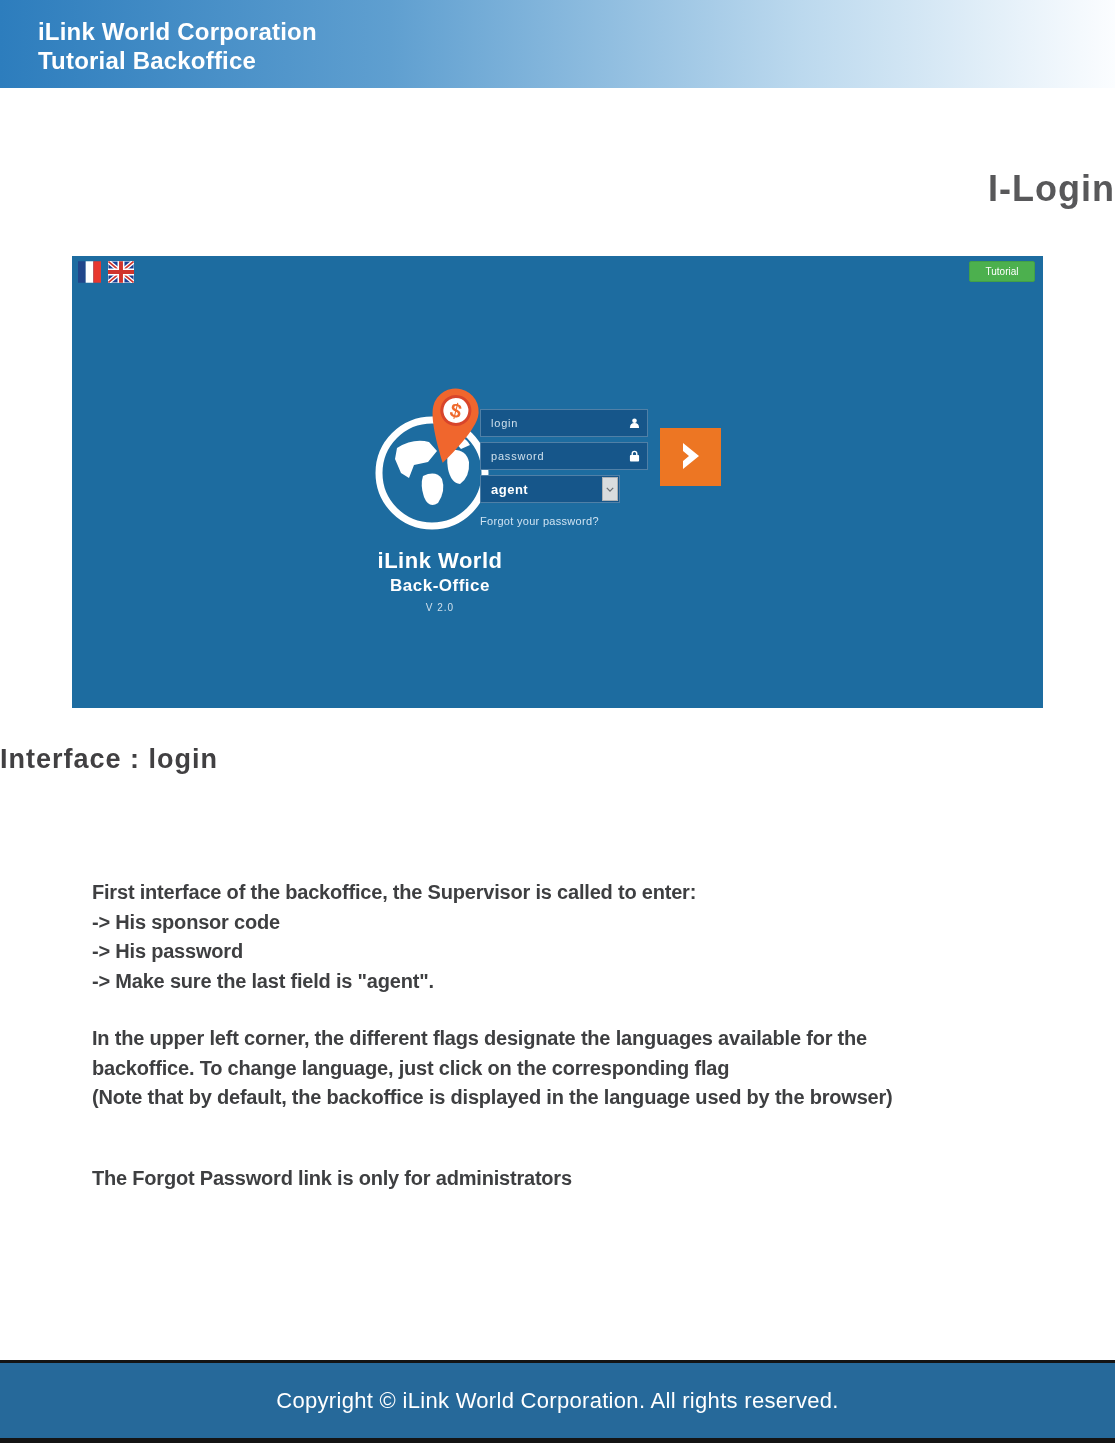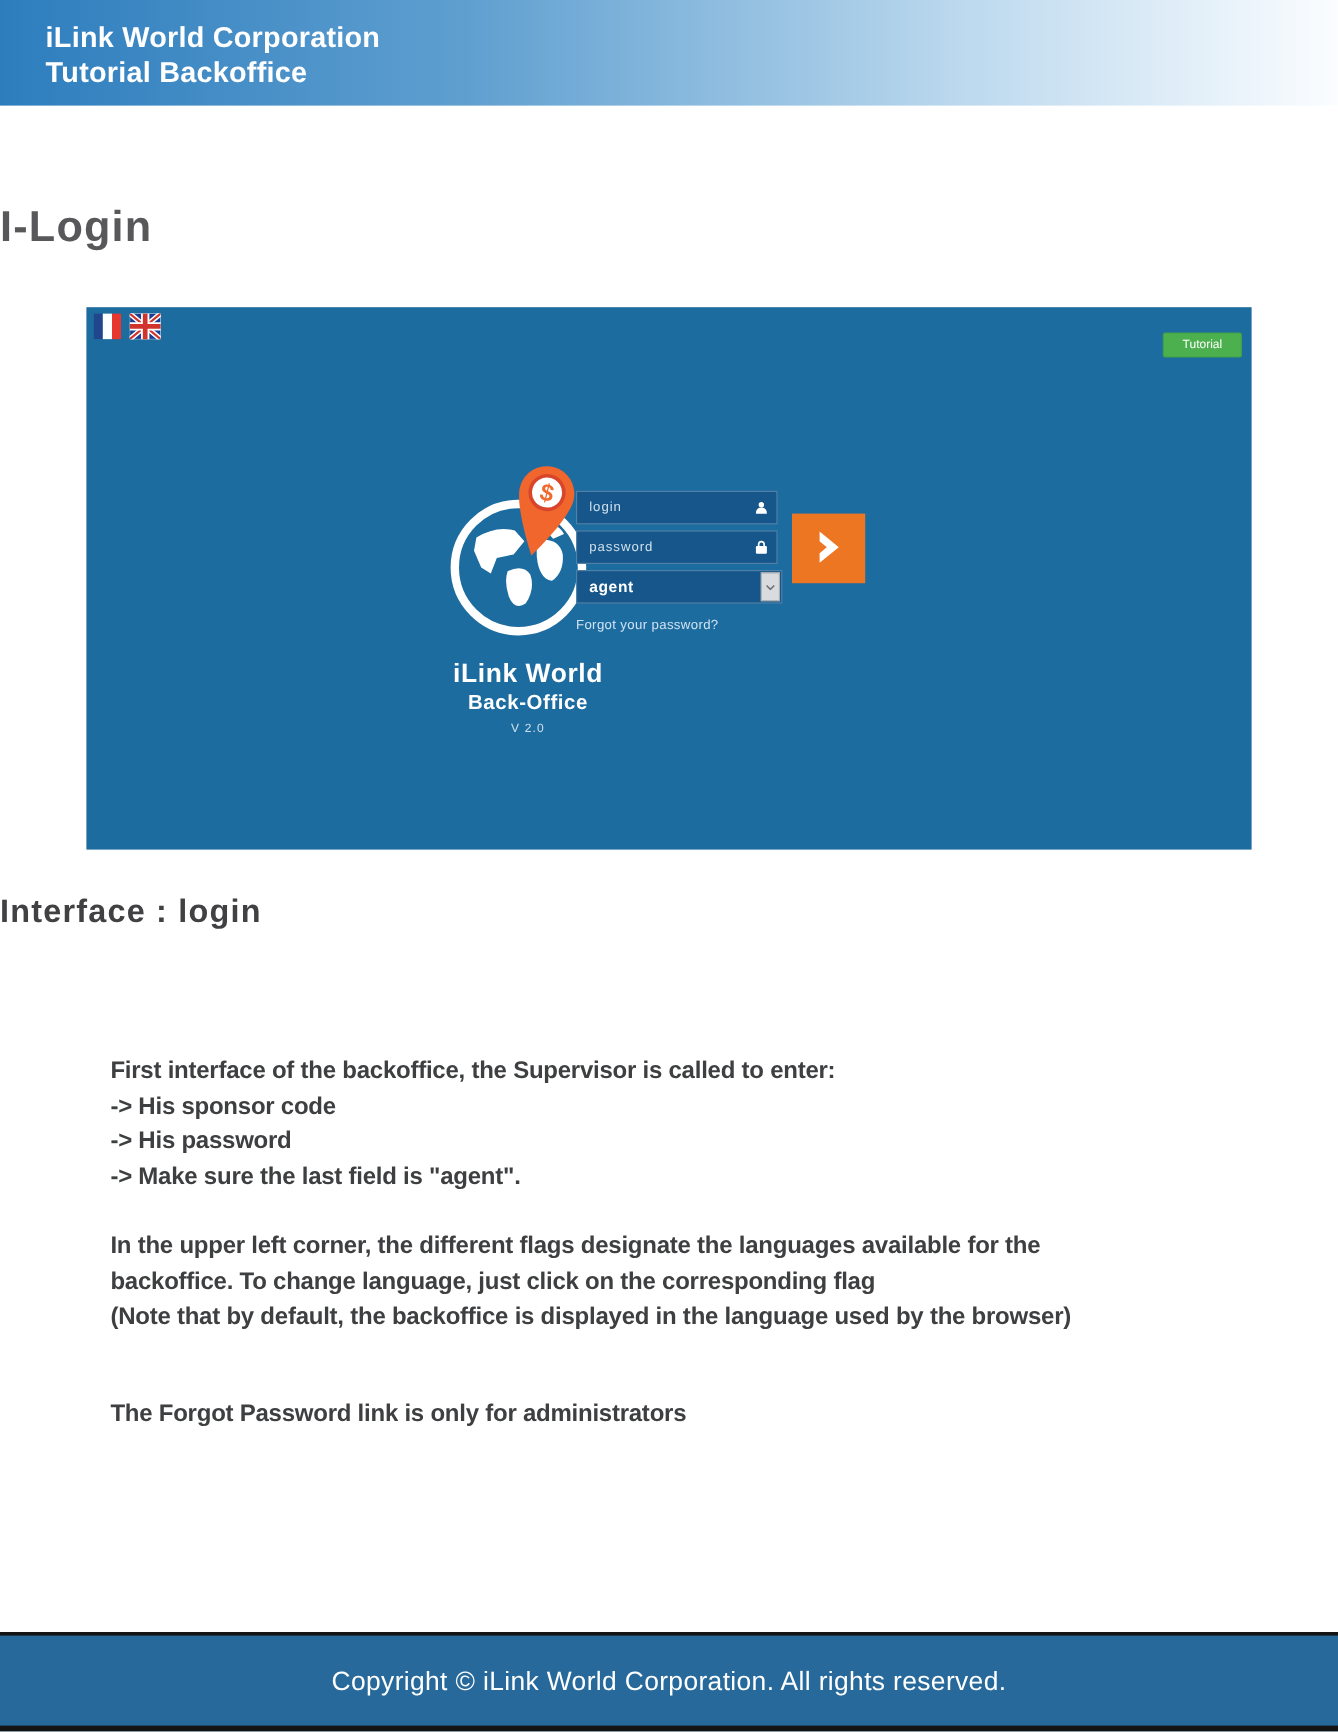--- a/index.html
+++ b/index.html
@@ -14,38 +14,38 @@
   .top-banner {
     position:absolute; left:0; top:0; width:1115px; height:88px;
     background:linear-gradient(90deg,#2d7dbd 0%,#5f9fd0 35%,#bcd9ee 72%,#fbfdff 100%);
     color:#ffffff; padding:17px 4px 0 38px;
   }
   .banner-line { font-size:24px; font-weight:600; line-height:29px; letter-spacing:0.2px; }
 
   
   .page-title {
     position:absolute; top:168px; left:0; width:100%;
-    text-align:left; font-size:36px; font-weight:bold; color:#58585a; letter-spacing:1px;
+    text-align:right; font-size:36px; font-weight:bold; color:#58585a; letter-spacing:1px;
   }
   .caption {
     position:absolute; top:744px; left:0; width:100%;
     text-align:left; font-size:27px; font-weight:bold; color:#414042; letter-spacing:1px;
   }
 
   
   .screenshot {
     position:absolute; left:72px; top:256px; width:971px; height:452px;
     background:#1d6ca0;
   }
   .flags { position:absolute; left:6px; top:5px; display:flex; gap:7px; }
   .flag-btn { border:none; background:none; padding:0; cursor:pointer; display:block; line-height:0; }
   .flag-btn svg { display:block; }
 
   .tutorial-btn {
-    position:absolute; right:8px; top:21px; width:66px; height:21px;
+    position:absolute; right:8px; top:5px; width:66px; height:21px;
     background:#4cb04e; border:1px solid #43a047; border-radius:2px;
     color:#ffffff; font-size:10px; font-family:"Liberation Sans",sans-serif; cursor:pointer;
   }
 
   
   .logo { position:absolute; left:228px; top:130px; width:280px; text-align:center; }
   .globe-wrap { position:relative; width:150px; height:158px; margin:0 auto; }
   .globe-wrap .globe { position:absolute; left:8px; top:28px; }
   .globe-wrap .pin { position:absolute; left:58px; top:0; transform:rotate(14deg); }
   .brand   { font-size:22px; font-weight:bold; color:#ffffff; letter-spacing:0.5px; margin-top:4px; }
@@ -60,21 +60,21 @@
   }
   .field input {
     width:100%; height:100%; background:transparent; border:none; outline:none;
     color:#e8f1f8; font-size:11px; letter-spacing:0.8px; padding:0 26px 0 10px;
     font-family:"Liberation Sans",sans-serif;
   }
   .field input::placeholder { color:#cfe0ec; opacity:1; }
   .field .f-icon { position:absolute; right:7px; top:50%; transform:translateY(-50%); line-height:0; }
 
   .role-select {
-    position:relative; width:172px; height:28px; margin-bottom:6px;
+    position:relative; width:140px; height:28px; margin-bottom:6px;
     background:#16568a; border:1px solid rgba(255,255,255,0.25); cursor:pointer;
   }
   .role-select .role-label {
     position:absolute; left:10px; top:50%; transform:translateY(-50%);
     color:#ffffff; font-size:13px; font-weight:bold; letter-spacing:0.5px;
   }
   .select-arrow-box {
     position:absolute; right:1px; top:1px; bottom:1px; width:16px;
     background:#d9dcde; border:1px solid #aeb2b5; display:flex; align-items:center; justify-content:center;
   }

